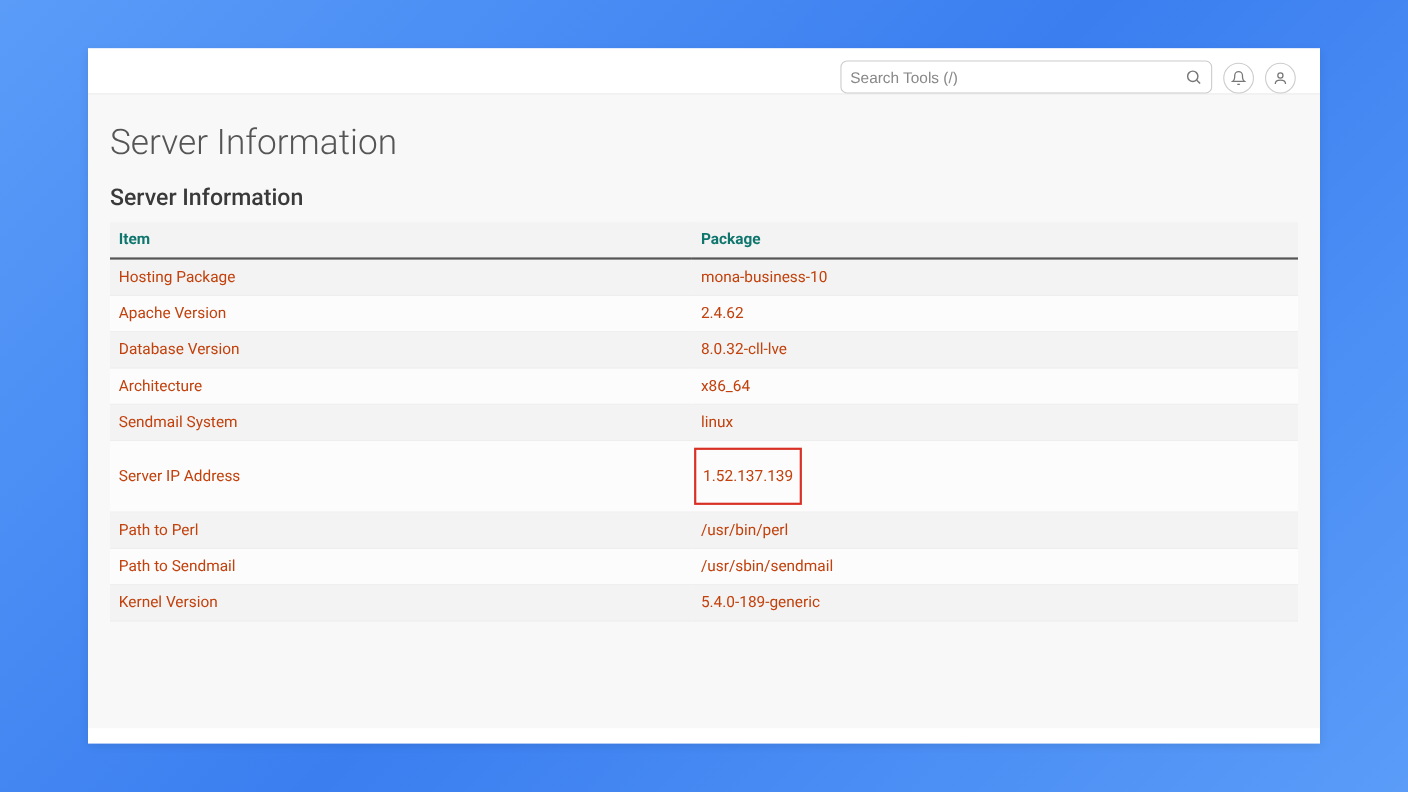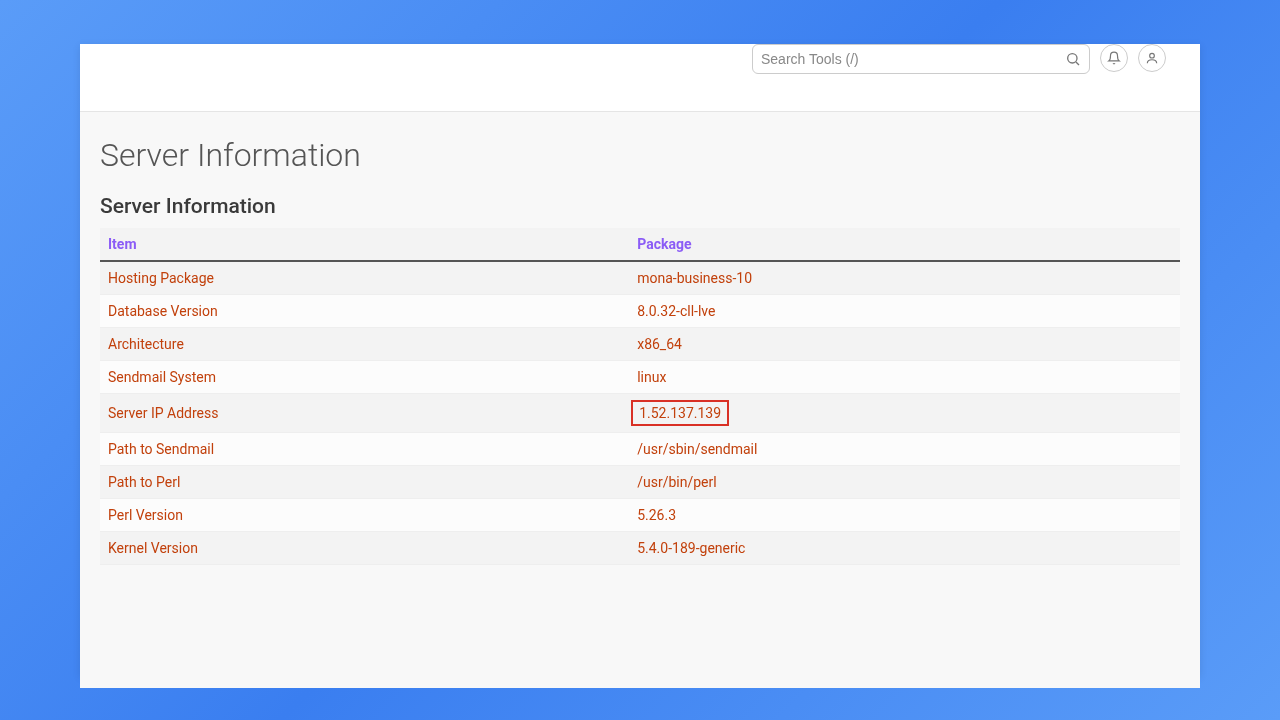--- a/index.html
+++ b/index.html
@@ -14,26 +14,26 @@
   .window {
     position: absolute;
     left: 80px;
     top: 44px;
     width: 1120px;
     height: 632px;
     background: #fff;
     box-shadow: 0 2px 8px rgba(0,0,0,0.1);
   }
   .topbar {
-    height: 68px;
+    height: 42px;
     border-bottom: 1px solid #e5e5e5;
     display: flex;
-    align-items: flex-start;
+    align-items: flex-end;
     justify-content: flex-end;
-    padding: 0 34px;
+    padding: 0 22px;
     background: #fff;
   }
   .search-wrap {
     display: flex;
     align-items: center;
     border: 1px solid #ccc;
     border-radius: 6px;
     width: 338px;
     height: 30px;
     padding: 0 8px;
@@ -80,37 +80,37 @@
     margin-bottom: 10px;
   }
   table {
     width: 100%;
     border-collapse: collapse;
     font-size: 14px;
   }
   thead th {
     text-align: left;
     font-weight: 700;
-    color: #8b5cf6;
+    color: #0f766e;
     padding: 8px 8px;
     border-bottom: 2px solid #555;
     background: #f3f3f3;
   }
   tbody td {
     padding: 8px 8px;
     color: #c2410c;
     border-bottom: 1px solid #eee;
   }
   tbody tr:nth-child(odd) { background: #f3f3f3; }
   tbody tr:nth-child(even) { background: #fcfcfc; }
   th.col-item, td.col-item { width: 49%; }
   .highlight-box {
     border: 2px solid #d93025;
     display: inline-block;
-    padding: 3px 6px;
+    padding: 16px 6px;
     margin: -2px -6px;
   }
   svg { display: block; }
 </style>
 </head>
 <body>
 
 <div class="window">
 
   <div class="topbar">
@@ -151,46 +151,46 @@
           <th class="col-item">Item</th>
           <th>Package</th>
         </tr>
       </thead>
       <tbody id="tbody">
           <tr>
             <td class="col-item">Hosting Package</td>
             <td>mona-business-10</td>
           </tr>
           <tr>
+            <td class="col-item">Apache Version</td>
+            <td>2.4.62</td>
+          </tr>
+          <tr>
             <td class="col-item">Database Version</td>
             <td>8.0.32-cll-lve</td>
           </tr>
           <tr>
             <td class="col-item">Architecture</td>
             <td>x86_64</td>
           </tr>
           <tr>
             <td class="col-item">Sendmail System</td>
             <td>linux</td>
           </tr>
           <tr>
             <td class="col-item">Server IP Address</td>
             <td><span class="highlight-box">1.52.137.139</span></td>
           </tr>
           <tr>
-            <td class="col-item">Path to Sendmail</td>
-            <td>/usr/sbin/sendmail</td>
-          </tr>
-          <tr>
             <td class="col-item">Path to Perl</td>
             <td>/usr/bin/perl</td>
           </tr>
           <tr>
-            <td class="col-item">Perl Version</td>
-            <td>5.26.3</td>
+            <td class="col-item">Path to Sendmail</td>
+            <td>/usr/sbin/sendmail</td>
           </tr>
           <tr>
             <td class="col-item">Kernel Version</td>
             <td>5.4.0-189-generic</td>
           </tr>
         </tbody>
     </table>
   </div>
 
 </div>

